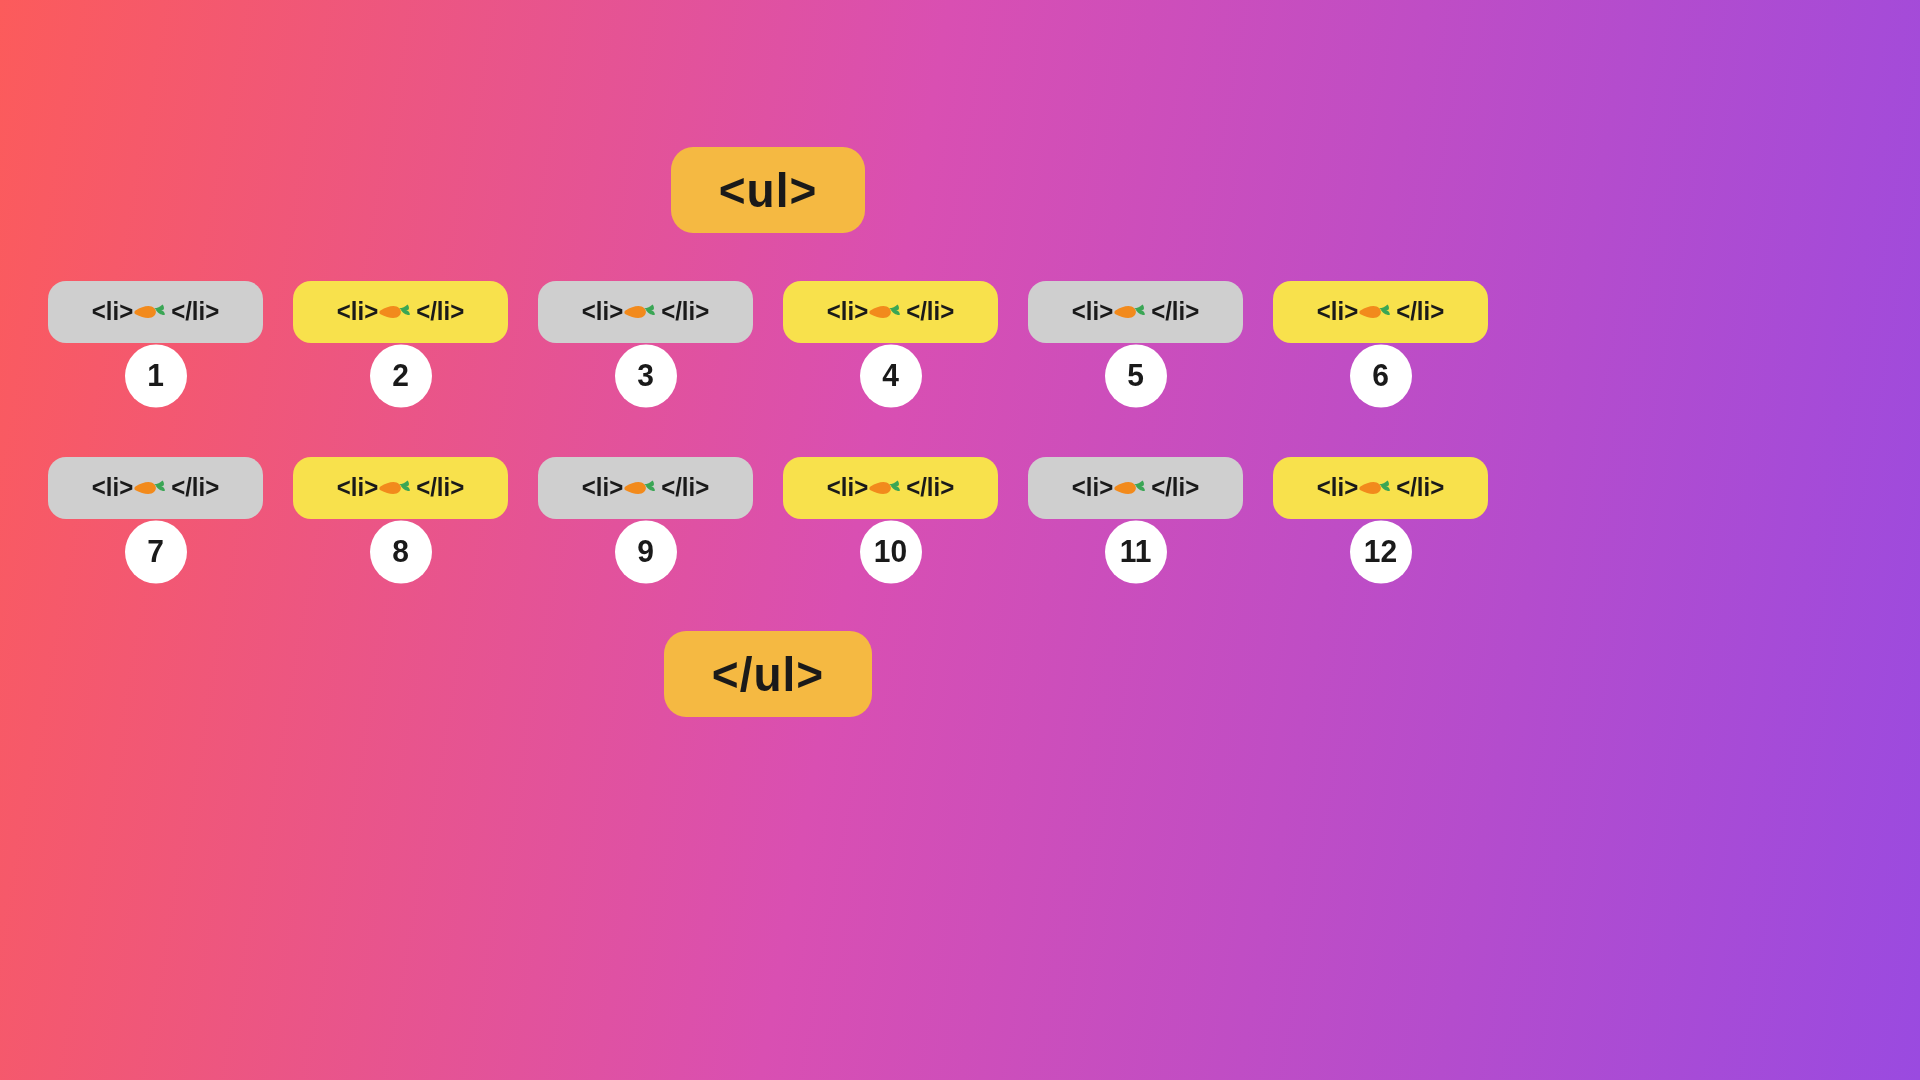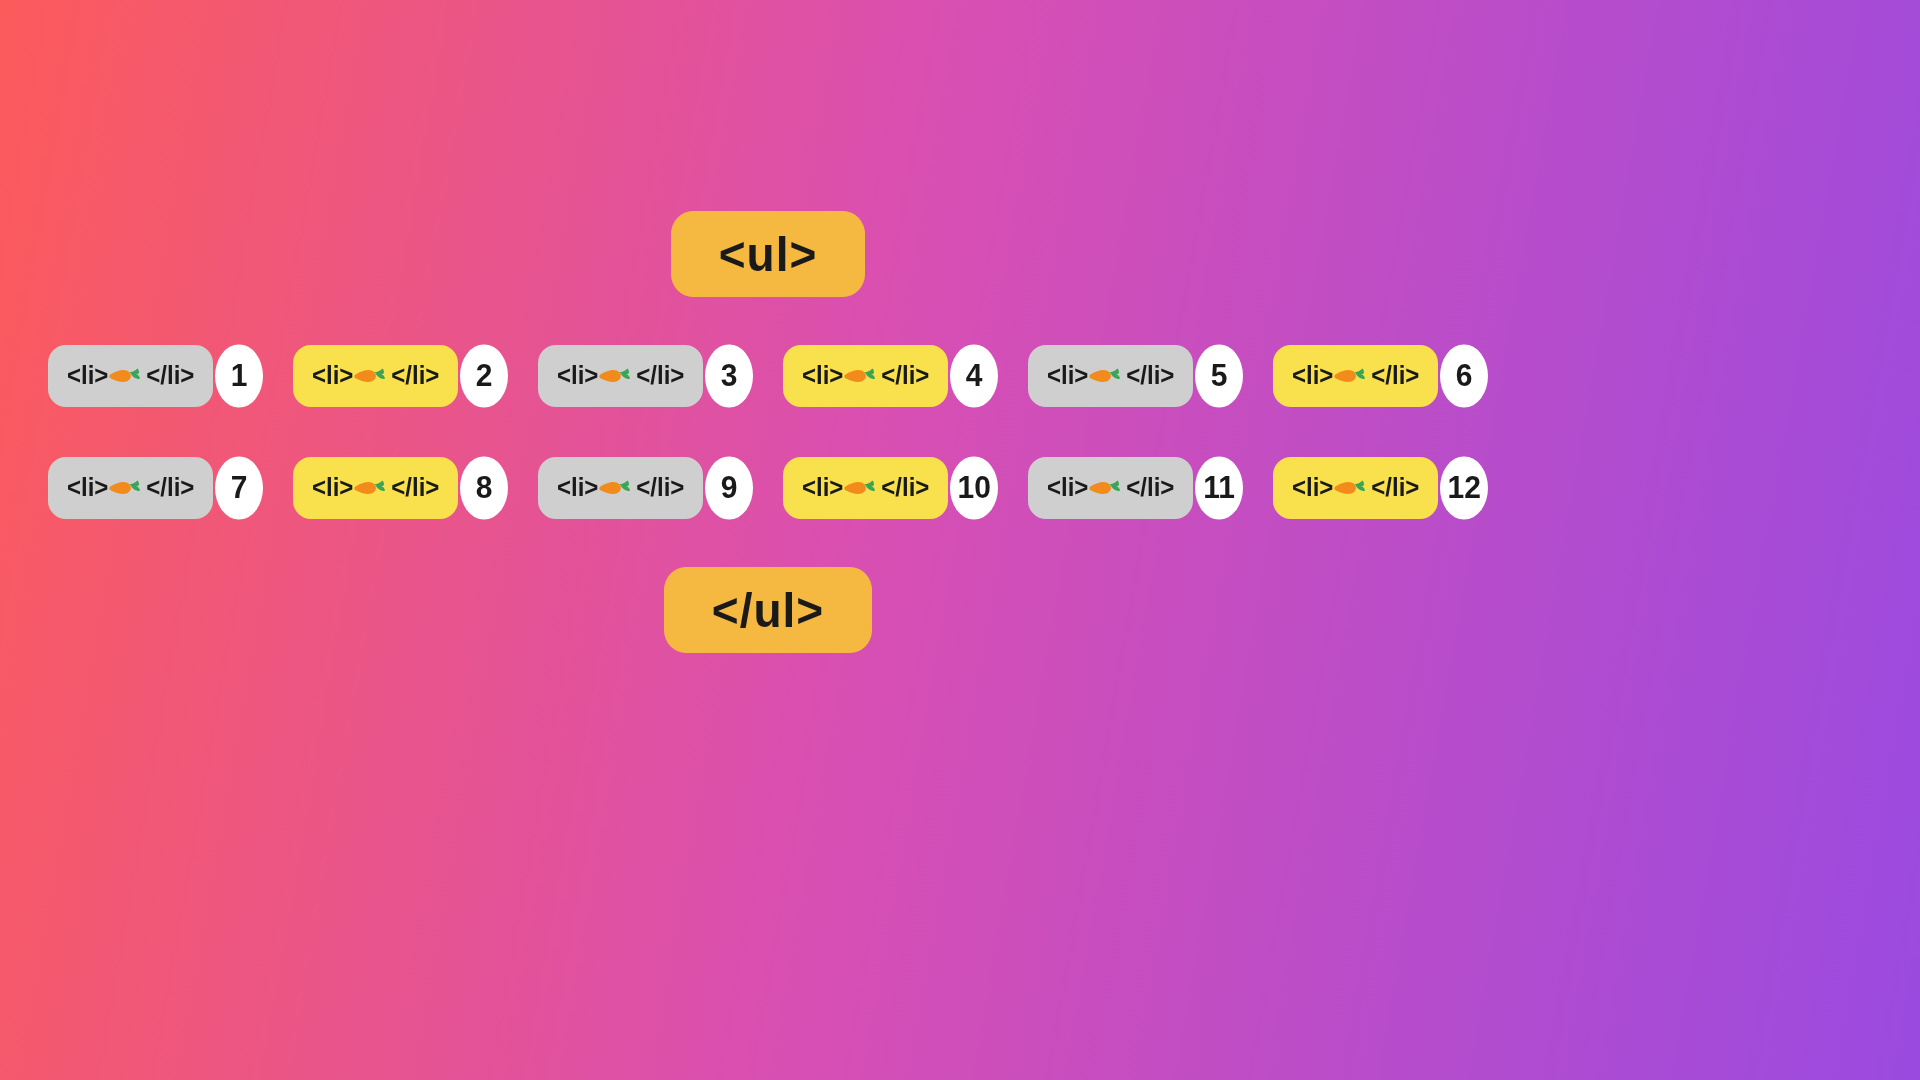--- a/index.html
+++ b/index.html
@@ -37,20 +37,21 @@
   }
   .row {
     width: 100%;
     display: flex;
     flex-direction: row;
     justify-content: center;
     gap: 30px;
   }
   .cell {
     display: flex;
+    flex-direction: column;
     align-items: center;
     gap: 2px;
     width: 215px;
   }
   .li-pill {
     width: 100%;
     border-radius: 18px;
     padding: 14px 0;
     display: flex;
     align-items: center;

